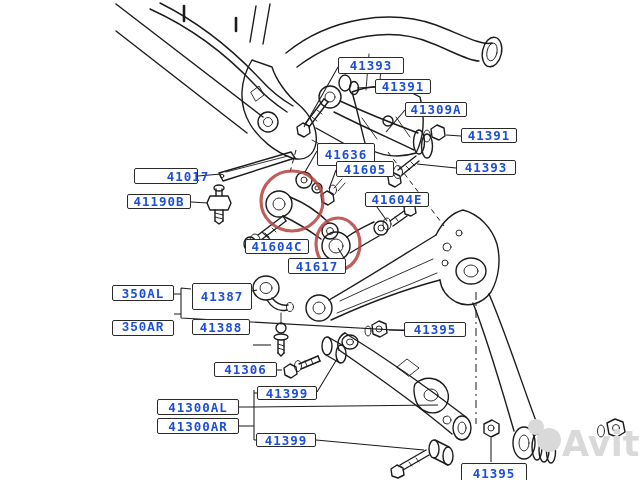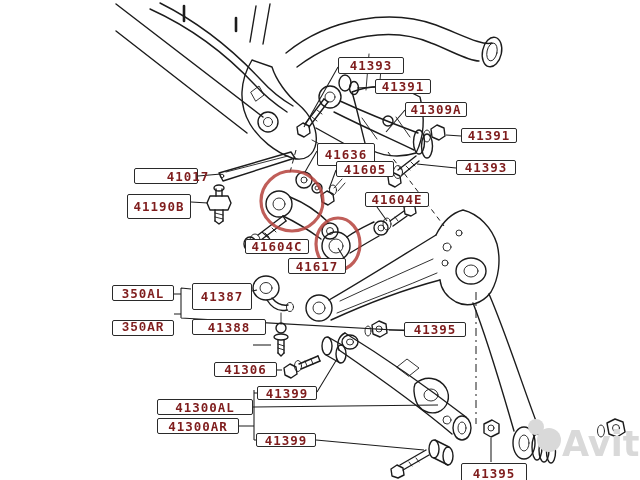--- a/index.html
+++ b/index.html
@@ -5,21 +5,21 @@
   html,body{margin:0;padding:0;background:#fff;}
   .stage{position:relative;width:640px;height:480px;background:#ffffff;overflow:hidden;
          font-family:"Liberation Sans",sans-serif;}
   .stage svg{position:absolute;left:0;top:0;}
   #labels-layer{position:absolute;left:0;top:0;width:640px;height:480px;pointer-events:none;}
   .part-label{
     position:absolute;box-sizing:border-box;
     display:flex;align-items:center;justify-content:center;
     border:1.4px solid #2a2a2a;border-radius:2px;background:#ffffff;
     font-family:"DejaVu Sans Mono",monospace;font-weight:700;
-    font-size:12.5px;letter-spacing:1px;color:#7f1d1d;white-space:nowrap;
+    font-size:12.5px;letter-spacing:1px;color:#1d4ed8;white-space:nowrap;
   }
   .art *{fill:none;stroke:#1c1c1c;stroke-width:1.4;stroke-linecap:round;stroke-linejoin:round;}
   .art .thin{stroke-width:0.9;}
   .art .bold{stroke-width:2.6;}
   .leaders *{fill:none;stroke:#1c1c1c;stroke-width:1.05;}
   .dashes *{fill:none;stroke:#1c1c1c;stroke-width:1;}
   .hl{fill:none;stroke-width:3.2;opacity:0.85;}
   .wm-shape{stroke:none;}
   .wm-text{stroke:none;font-family:"DejaVu Sans",sans-serif;font-weight:700;font-size:35px;}
 </style>
@@ -304,28 +304,28 @@
   <div id="labels-layer">
       <div class="part-label" style="left: 338px; top: 57px; width: 66px; height: 17px;">41393</div>
       <div class="part-label" style="left: 375px; top: 79px; width: 56px; height: 15px;">41391</div>
       <div class="part-label" style="left: 405px; top: 102px; width: 62px; height: 15px;">41309A</div>
       <div class="part-label" style="left: 461px; top: 128px; width: 56px; height: 15px;">41391</div>
       <div class="part-label" style="left: 317px; top: 143px; width: 58px; height: 23px;">41636</div>
       <div class="part-label" style="left: 336px; top: 161px; width: 58px; height: 16px;">41605</div>
       <div class="part-label" style="left: 456px; top: 160px; width: 60px; height: 15px;">41393</div>
       <div class="part-label" style="left: 357px; top: 192px; width: 64px; height: 15px; margin-left: 8px;">41604E</div>
       <div class="part-label" style="left: 134px; top: 168px; width: 64px; height: 16px; padding-left: 44px;">41017</div>
-      <div class="part-label" style="left: 127px; top: 194px; width: 64px; height: 25px;">41190B</div>
+      <div class="part-label" style="left: 127px; top: 194px; width: 64px; height: 15px;">41190B</div>
       <div class="part-label" style="left: 245px; top: 239px; width: 64px; height: 15px;">41604C</div>
       <div class="part-label" style="left: 288px; top: 258px; width: 58px; height: 16px;">41617</div>
       <div class="part-label" style="left: 112px; top: 285px; width: 62px; height: 16px;">350AL</div>
       <div class="part-label" style="left: 112px; top: 320px; width: 62px; height: 16px; font-family: Liberation Mono, monospace;">350AR</div>
       <div class="part-label" style="left: 192px; top: 283px; width: 60px; height: 27px;">41387</div>
-      <div class="part-label" style="left: 192px; top: 319px; width: 74px; height: 16px;">41388</div>
+      <div class="part-label" style="left: 192px; top: 319px; width: 58px; height: 16px;">41388</div>
       <div class="part-label" style="left: 214px; top: 362px; width: 63px; height: 15px;">41306</div>
       <div class="part-label" style="left: 404px; top: 322px; width: 62px; height: 15px;">41395</div>
       <div class="part-label" style="left: 257px; top: 386px; width: 60px; height: 14px;">41399</div>
-      <div class="part-label" style="left: 157px; top: 399px; width: 96px; height: 16px;">41300AL</div>
+      <div class="part-label" style="left: 157px; top: 399px; width: 82px; height: 16px;">41300AL</div>
       <div class="part-label" style="left: 157px; top: 418px; width: 82px; height: 16px;">41300AR</div>
       <div class="part-label" style="left: 256px; top: 433px; width: 60px; height: 14px;">41399</div>
       <div class="part-label" style="left: 461px; top: 463px; width: 66px; height: 20px;">41395</div>
     </div>
 </div>
 
 </body></html>

